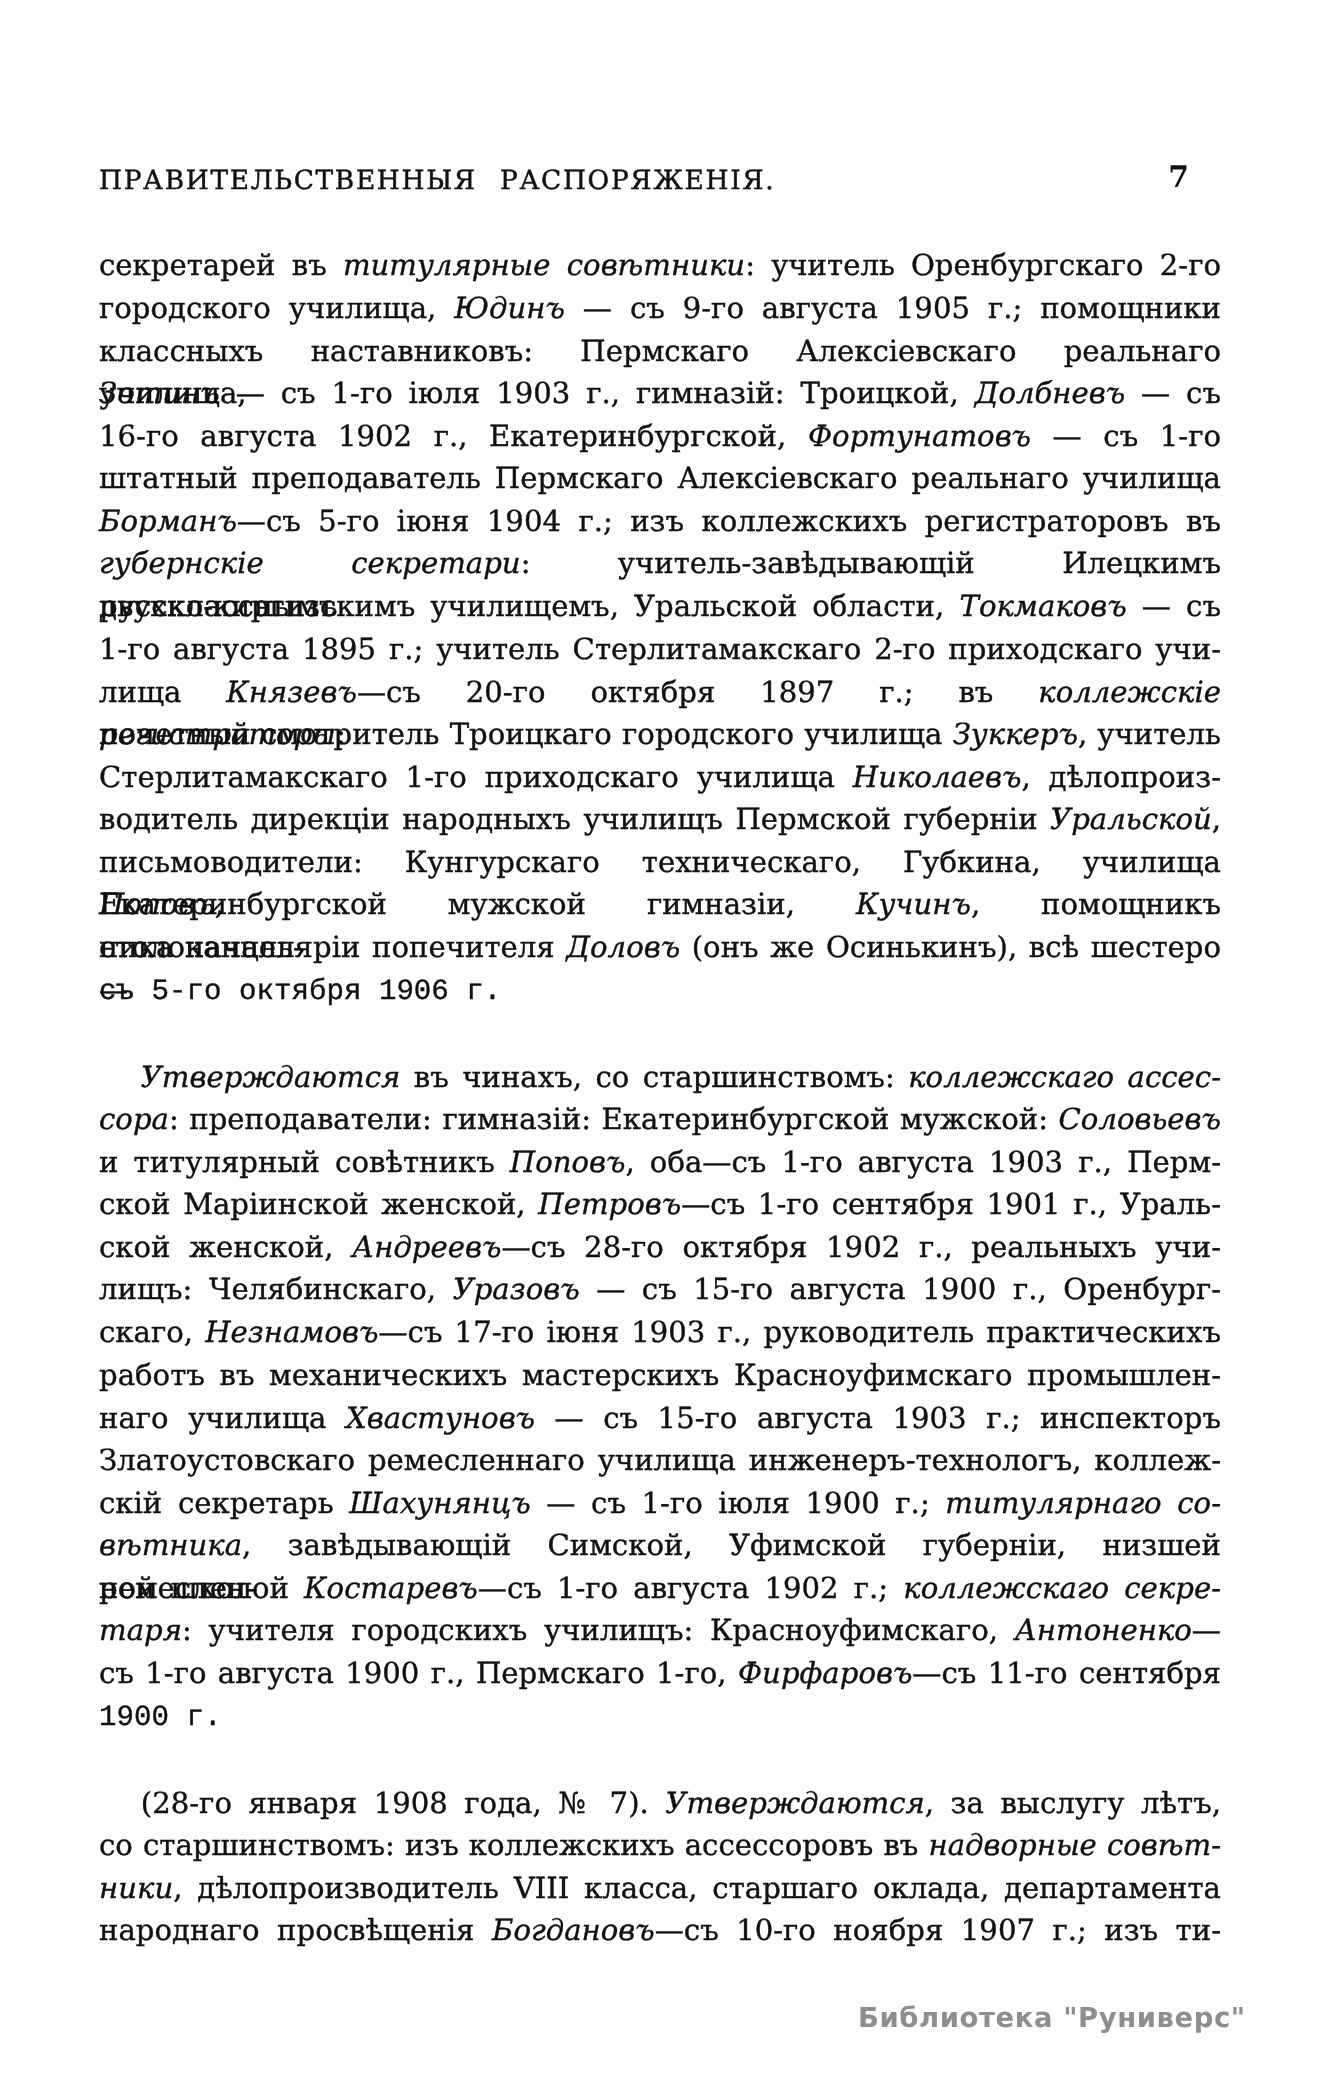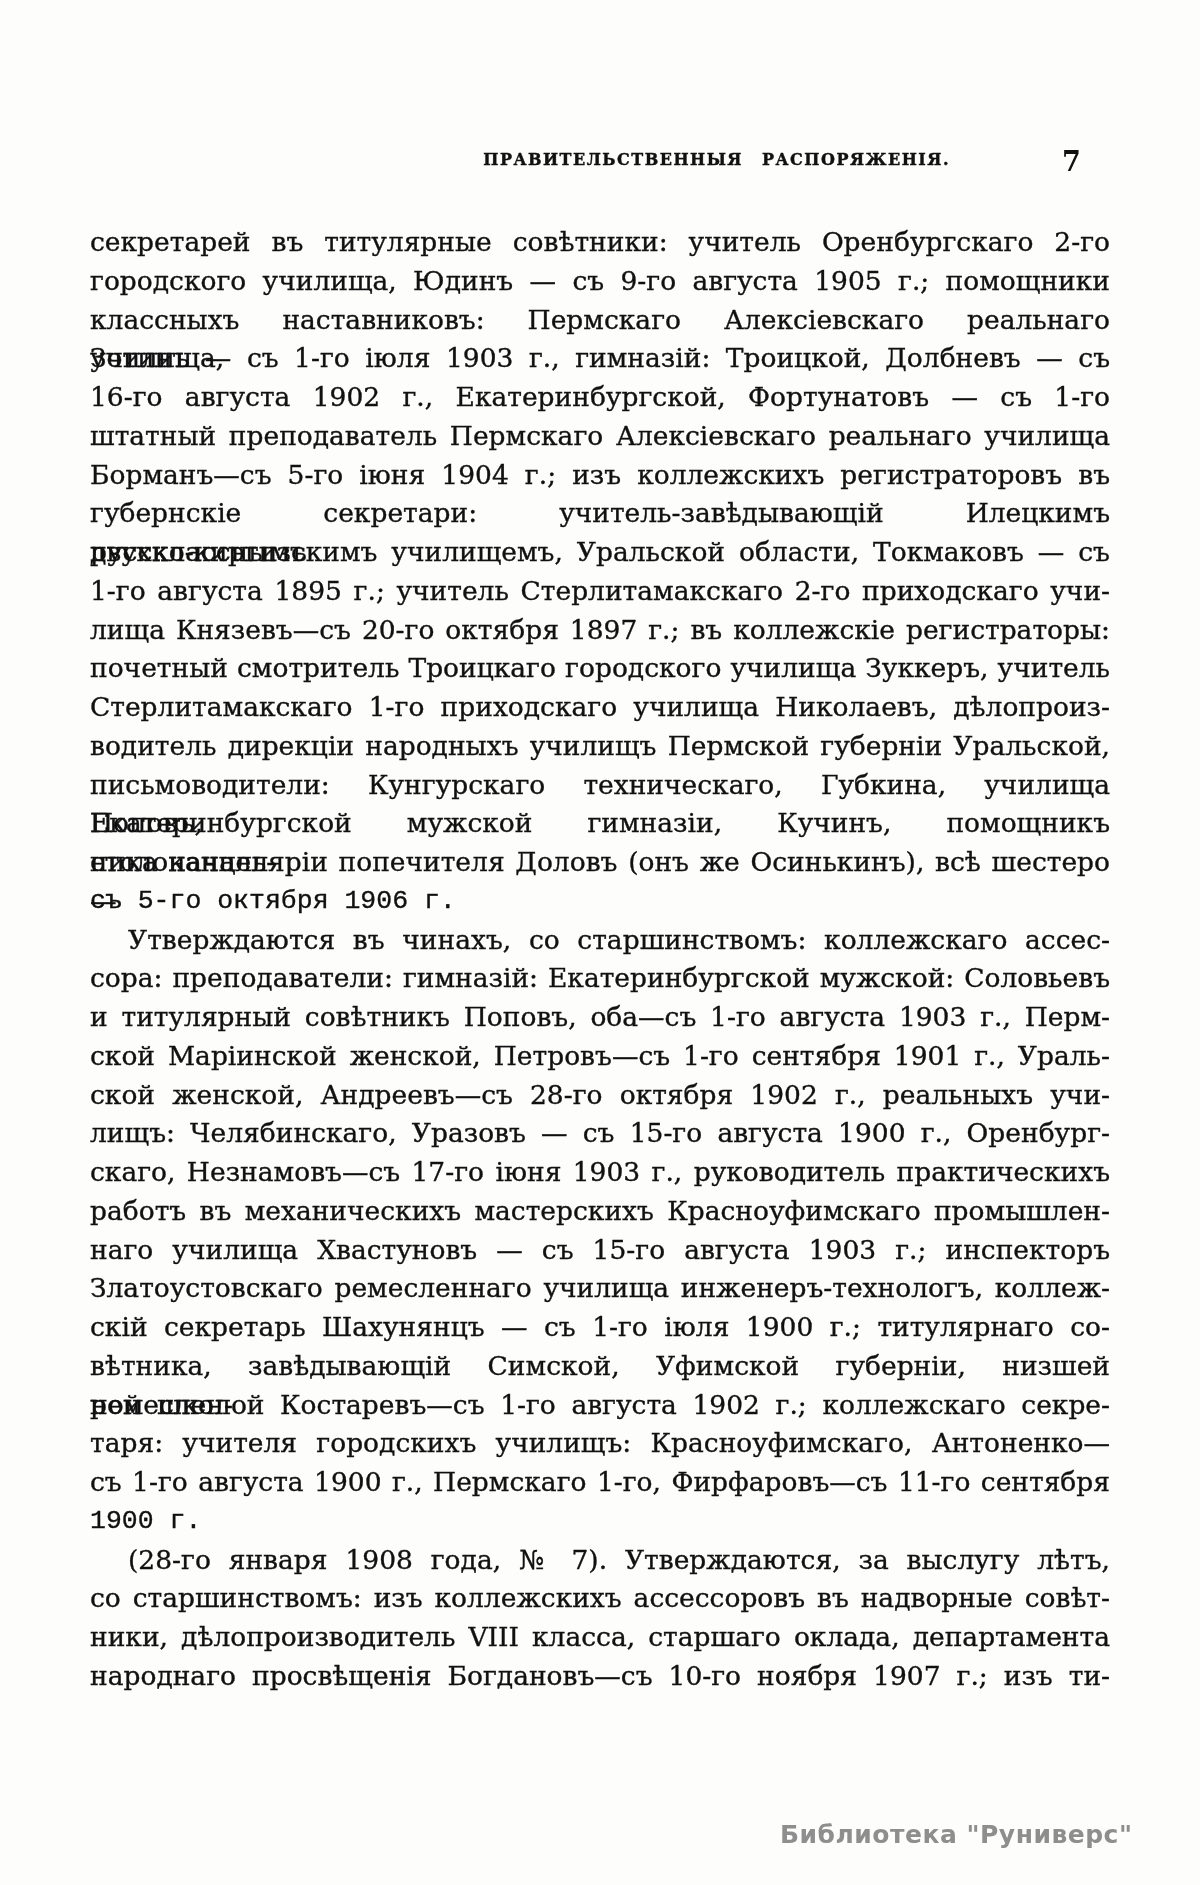--- a/index.html
+++ b/index.html
@@ -11,23 +11,23 @@
     position: relative;
     overflow: hidden;
   }
   .scan-page { position: absolute; inset: 0; background: #fdfdfc; }
 
   .running-head {
     position: absolute; top: 144px; left: 90px; width: 1020px; height: 40px;
   }
   .head-title {
     position: absolute; left: 0; top: 6px; width: 860px;
-    text-align: right;
-    font-weight: bold;
-    font-size: 16px;
+    text-align: left;
+    font-weight: normal;
+    font-size: 24px;
     letter-spacing: 1.5px;
     word-spacing: 12px;
     -webkit-text-stroke: 0.4px #111;
   }
   .page-num {
     position: absolute; left: 972px; top: 2px;
     font-size: 27px; font-weight: bold;
   }
 
   .text-block {
@@ -36,22 +36,22 @@
   .line {
     font-size: 26.5px;
     line-height: 38.75px;
     height: 38.75px;
     text-align: justify;
     text-align-last: justify;
     -webkit-text-stroke: 0.35px #111;
     white-space: normal;
   }
   .line.end { text-align-last: left; font-family: Liberation Mono, monospace; }
-  .line.indent { text-indent: 38px; }
-  .it { }
+  .line.indent { text-indent: 38px; margin-top: 40px; }
+  .it { font-style: italic; }
 
   .watermark {
     position: absolute; left: 780px; top: 1820px;
     font-family: "DejaVu Sans", sans-serif;
     font-weight: bold;
     font-size: 25px;
     color: #8e8e8e;
     letter-spacing: 0.5px;
   }
 </style>

